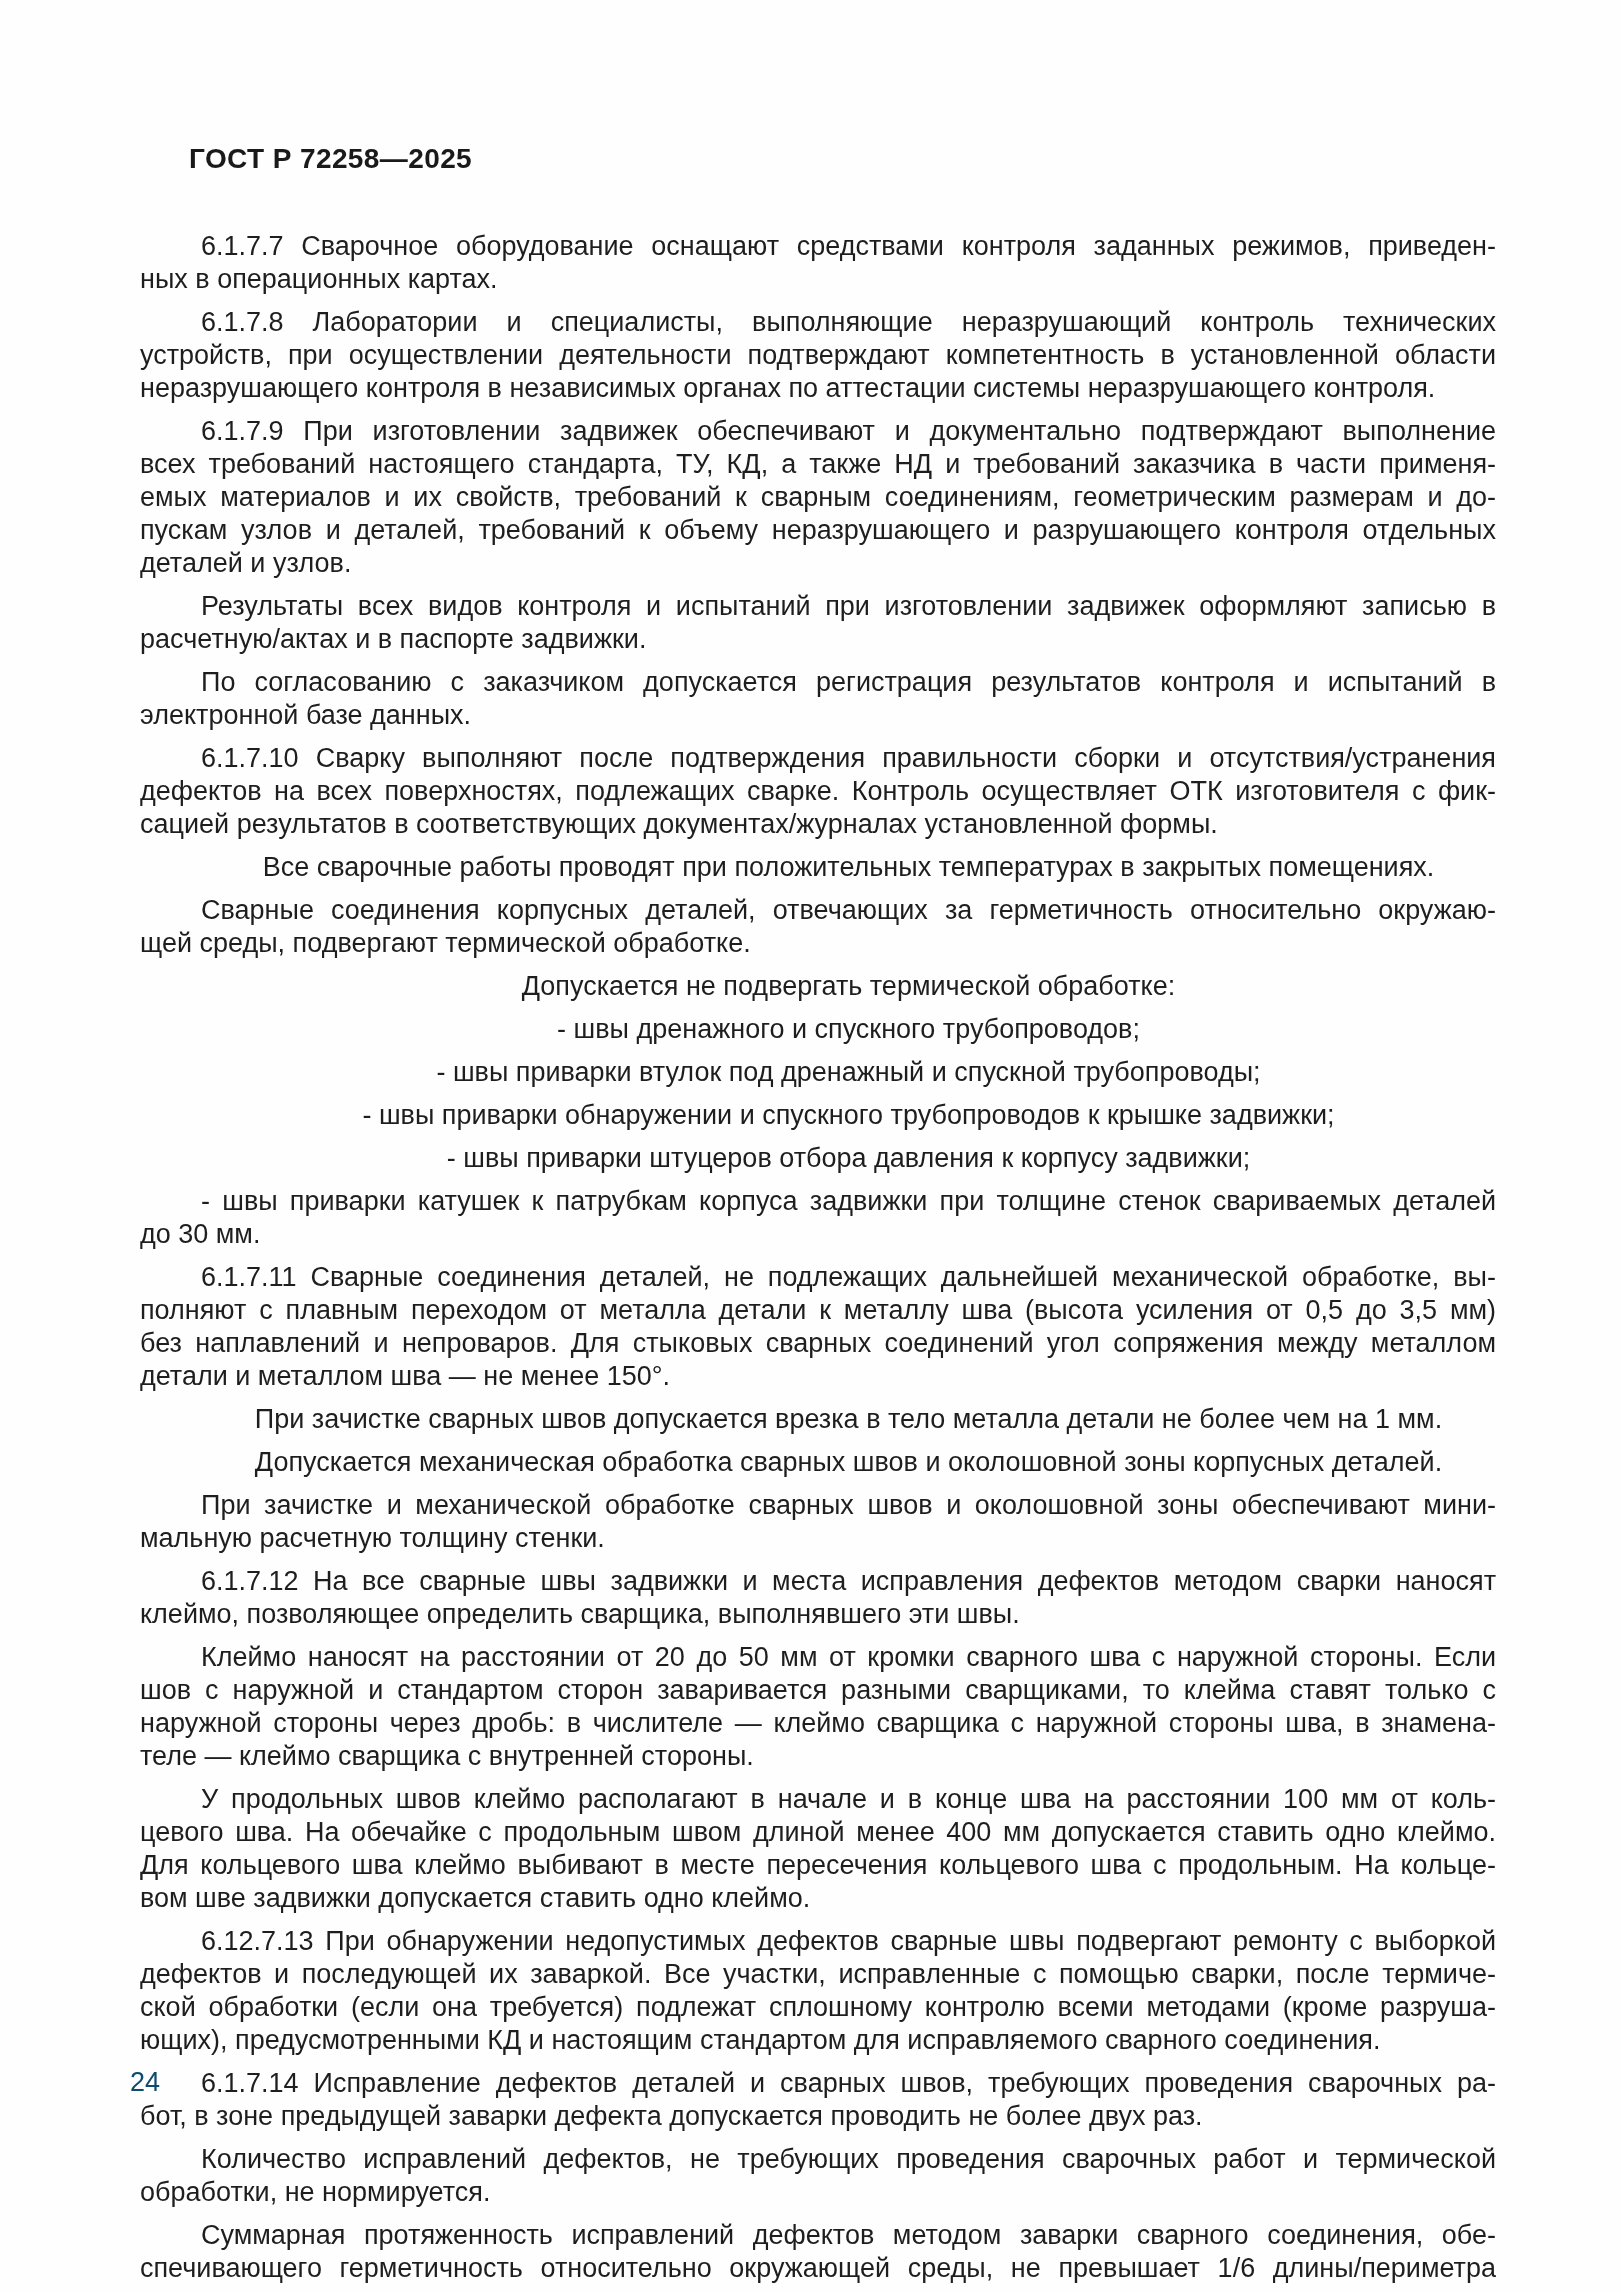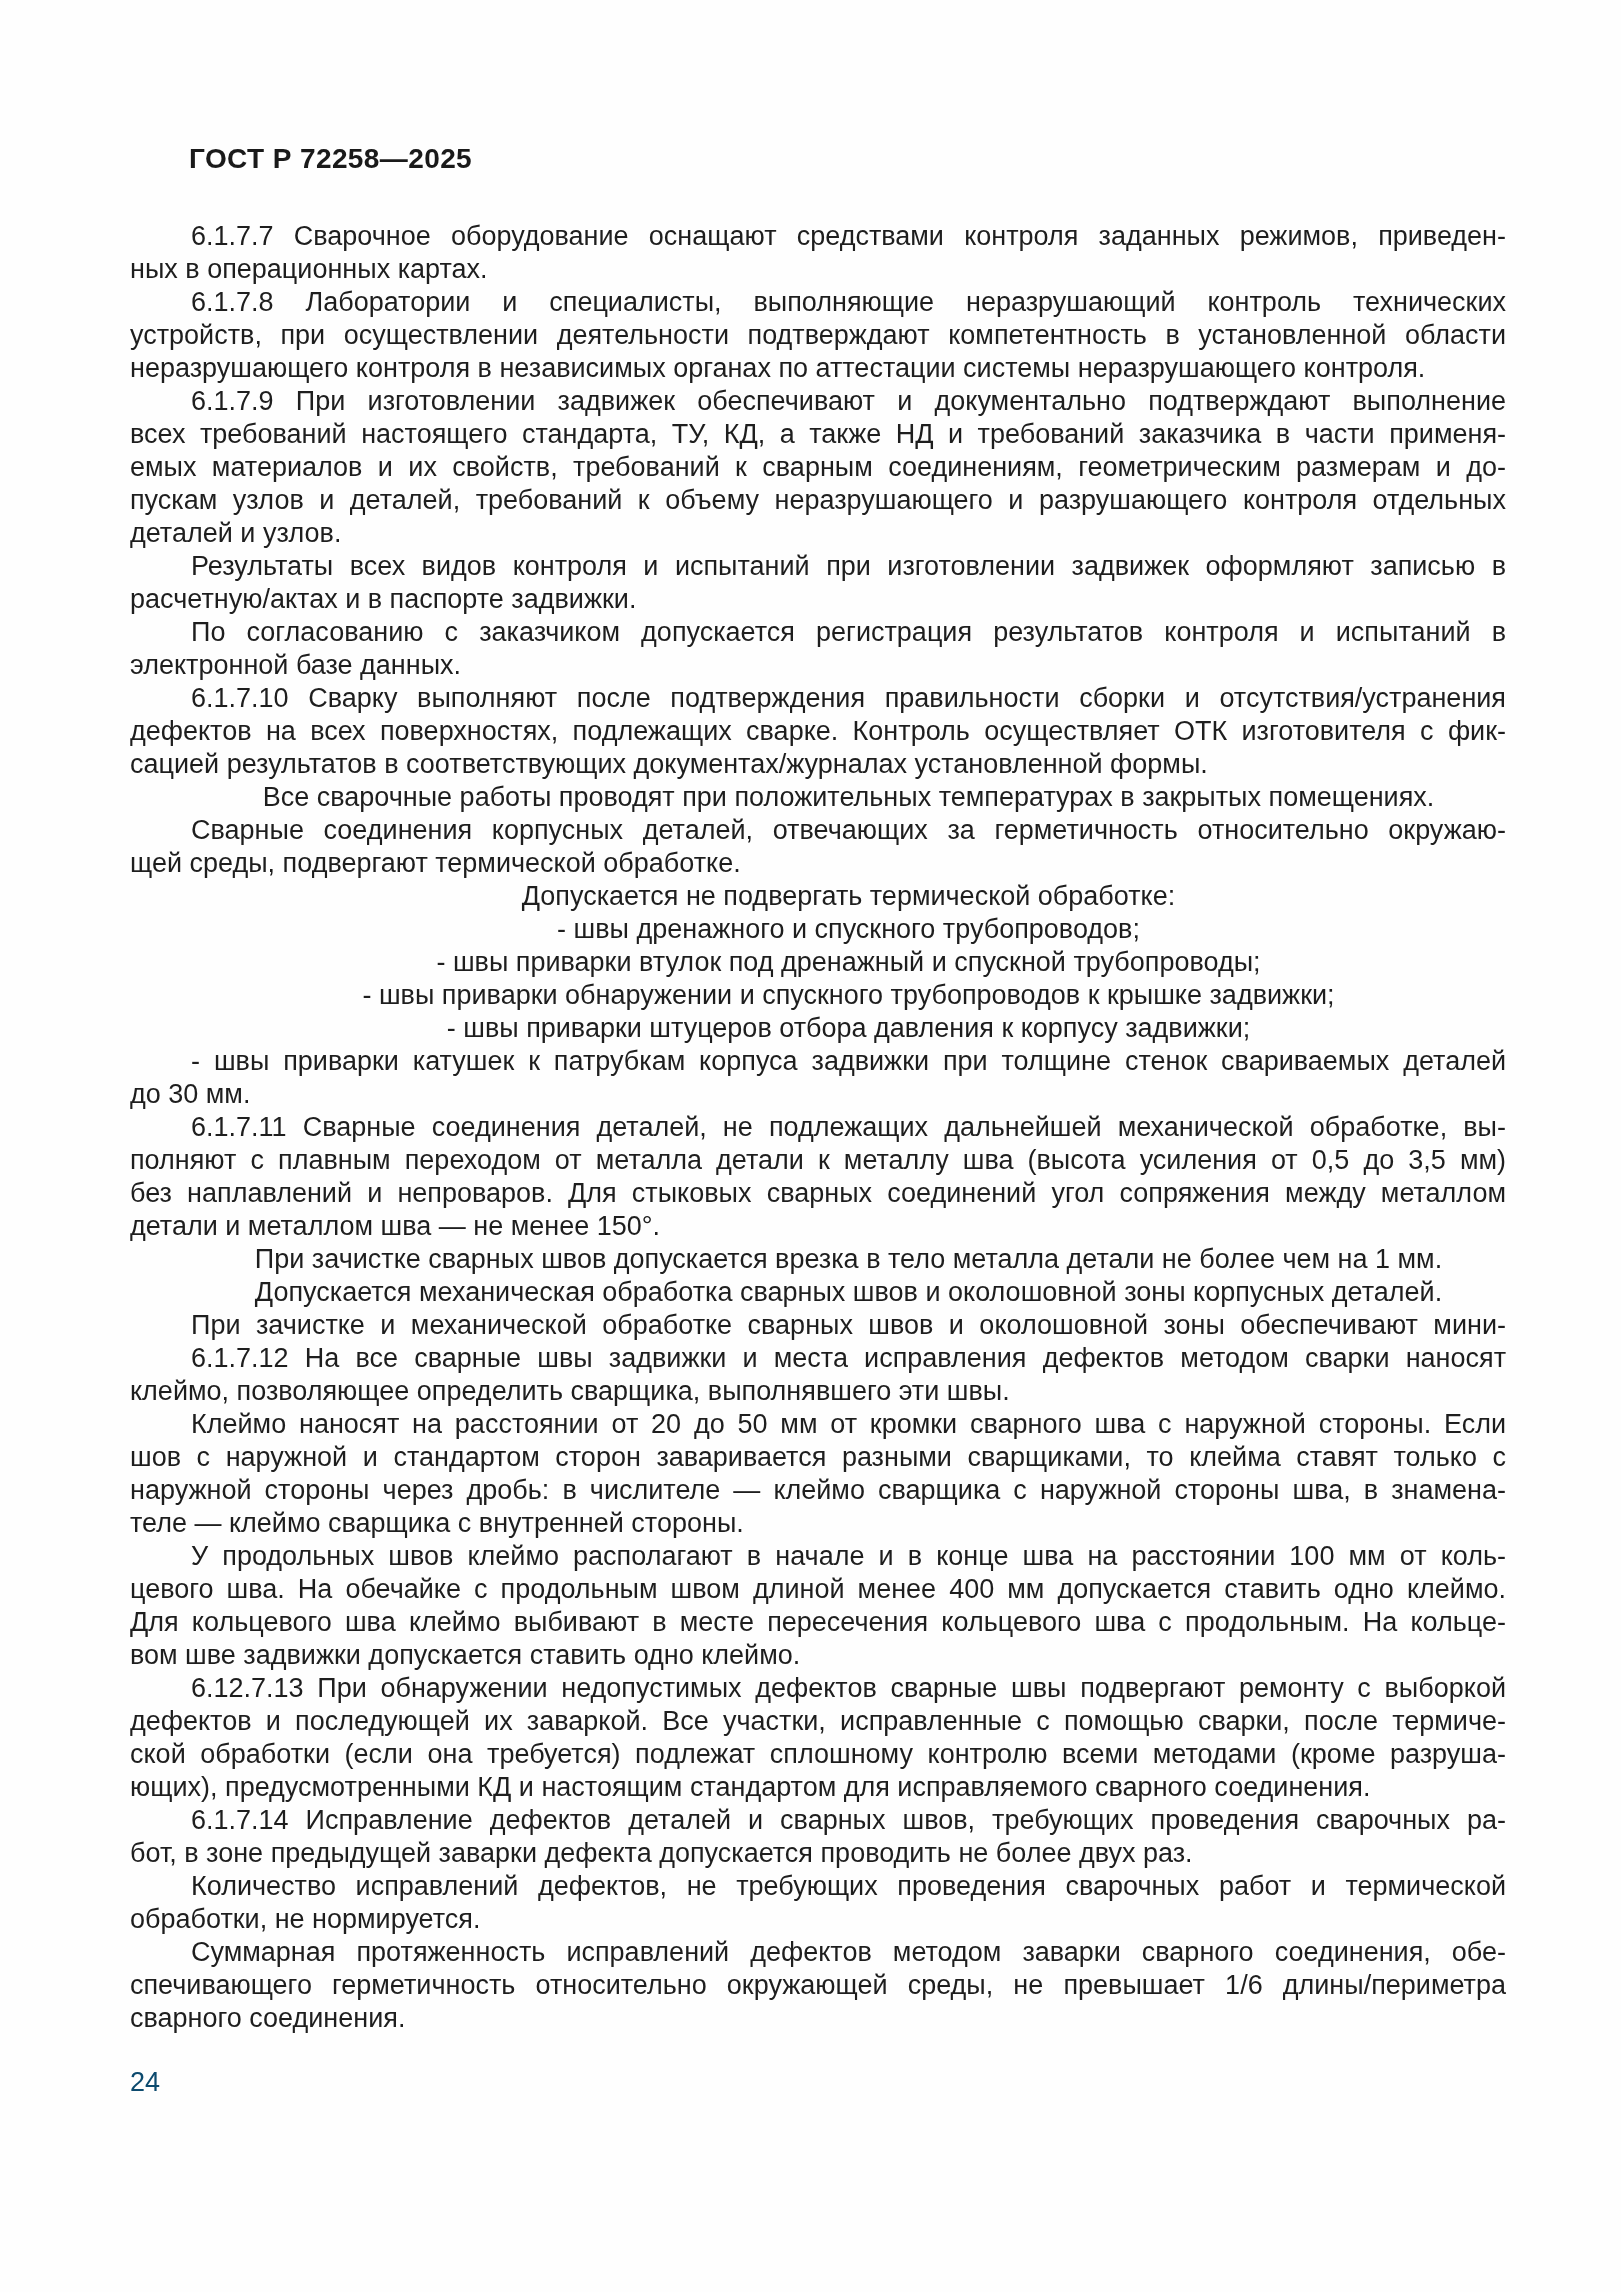--- a/index.html
+++ b/index.html
@@ -29,21 +29,21 @@
   .doc-content {
     position: absolute;
     left: 130px;
     top: 220px;
     width: 1376px;
     font-size: 27px;
     line-height: 33px;
     color: #1e1e1e;
   }
   .doc-content p {
-    margin: 0;
+    margin: 10px;
     padding: 0;
   }
   .line {
     display: block;
     white-space: normal;
   }
   
   .line.fill {
     text-align: justify;
     text-align-last: justify;
@@ -131,20 +131,21 @@
         <span class="line">детали и металлом шва — не менее 150°.</span>
       </p>
       <p>
         <span class="line first">При зачистке сварных швов допускается врезка в тело металла детали не более чем на 1 мм.</span>
       </p>
       <p>
         <span class="line first">Допускается механическая обработка сварных швов и околошовной зоны корпусных деталей.</span>
       </p>
       <p>
         <span class="line first fill">При зачистке и механической обработке сварных швов и околошовной зоны обеспечивают мини-</span>
+        <span class="line">мальную расчетную толщину стенки.</span>
       </p>
       <p>
         <span class="line first fill">6.1.7.12 На все сварные швы задвижки и места исправления дефектов методом сварки наносят</span>
         <span class="line">клеймо, позволяющее определить сварщика, выполнявшего эти швы.</span>
       </p>
       <p>
         <span class="line first fill">Клеймо наносят на расстоянии от 20 до 50 мм от кромки сварного шва с наружной стороны. Если</span>
         <span class="line fill">шов с наружной и стандартом сторон заваривается разными сварщиками, то клейма ставят только с</span>
         <span class="line fill">наружной стороны через дробь: в числителе — клеймо сварщика с наружной стороны шва, в знамена-</span>
         <span class="line">теле — клеймо сварщика с внутренней стороны.</span>

